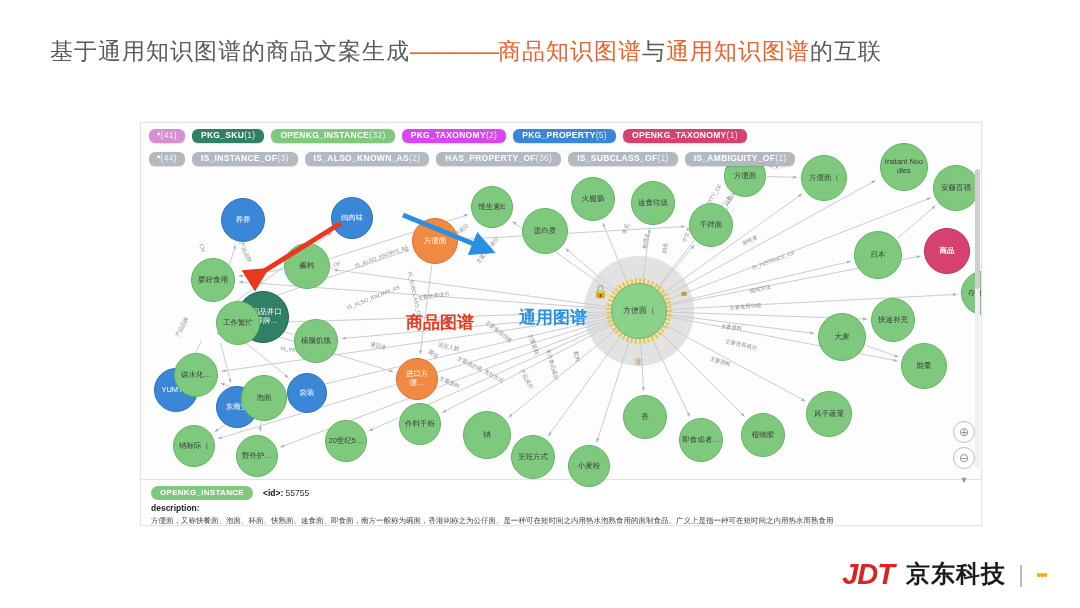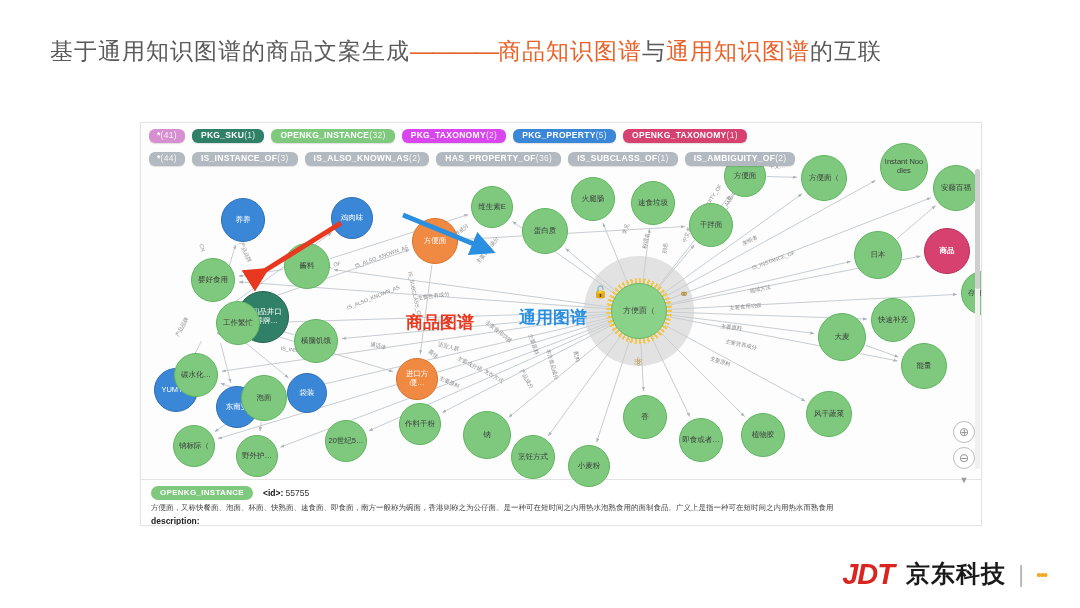--- a/index.html
+++ b/index.html
@@ -318,22 +318,22 @@
     <div class="zbtn">⊖</div>
     <div id="scroll-down-arrow">▼</div>
   </div>
 
   <div id="info-panel">
     <div id="info-head">
       <span id="info-type-chip">OPENKG_INSTANCE</span>
       <span id="info-id-wrap"><b>&lt;id&gt;:</b>
         <span>55755</span></span>
     </div>
+    <div id="info-desc-label">description:</div>
     <div id="info-desc-text">方便面，又称快餐面、泡面、杯面、快熟面、速食面、即食面，南方一般称为碗面，香港则称之为公仔面。是一种可在短时间之内用热水泡熟食用的面制食品。广义上是指一种可在短时间之内用热水而熟食用</div>
-    <div id="info-desc-label">description:</div>
   </div>
 </div>
 
 <div id="footer">
   <span id="jdt-mark">JDT</span>
   <span id="jdt-cn">京东科技</span>
   <span id="footer-div">|</span>
   <span id="datafun-dots">•••</span>
 </div>
 

